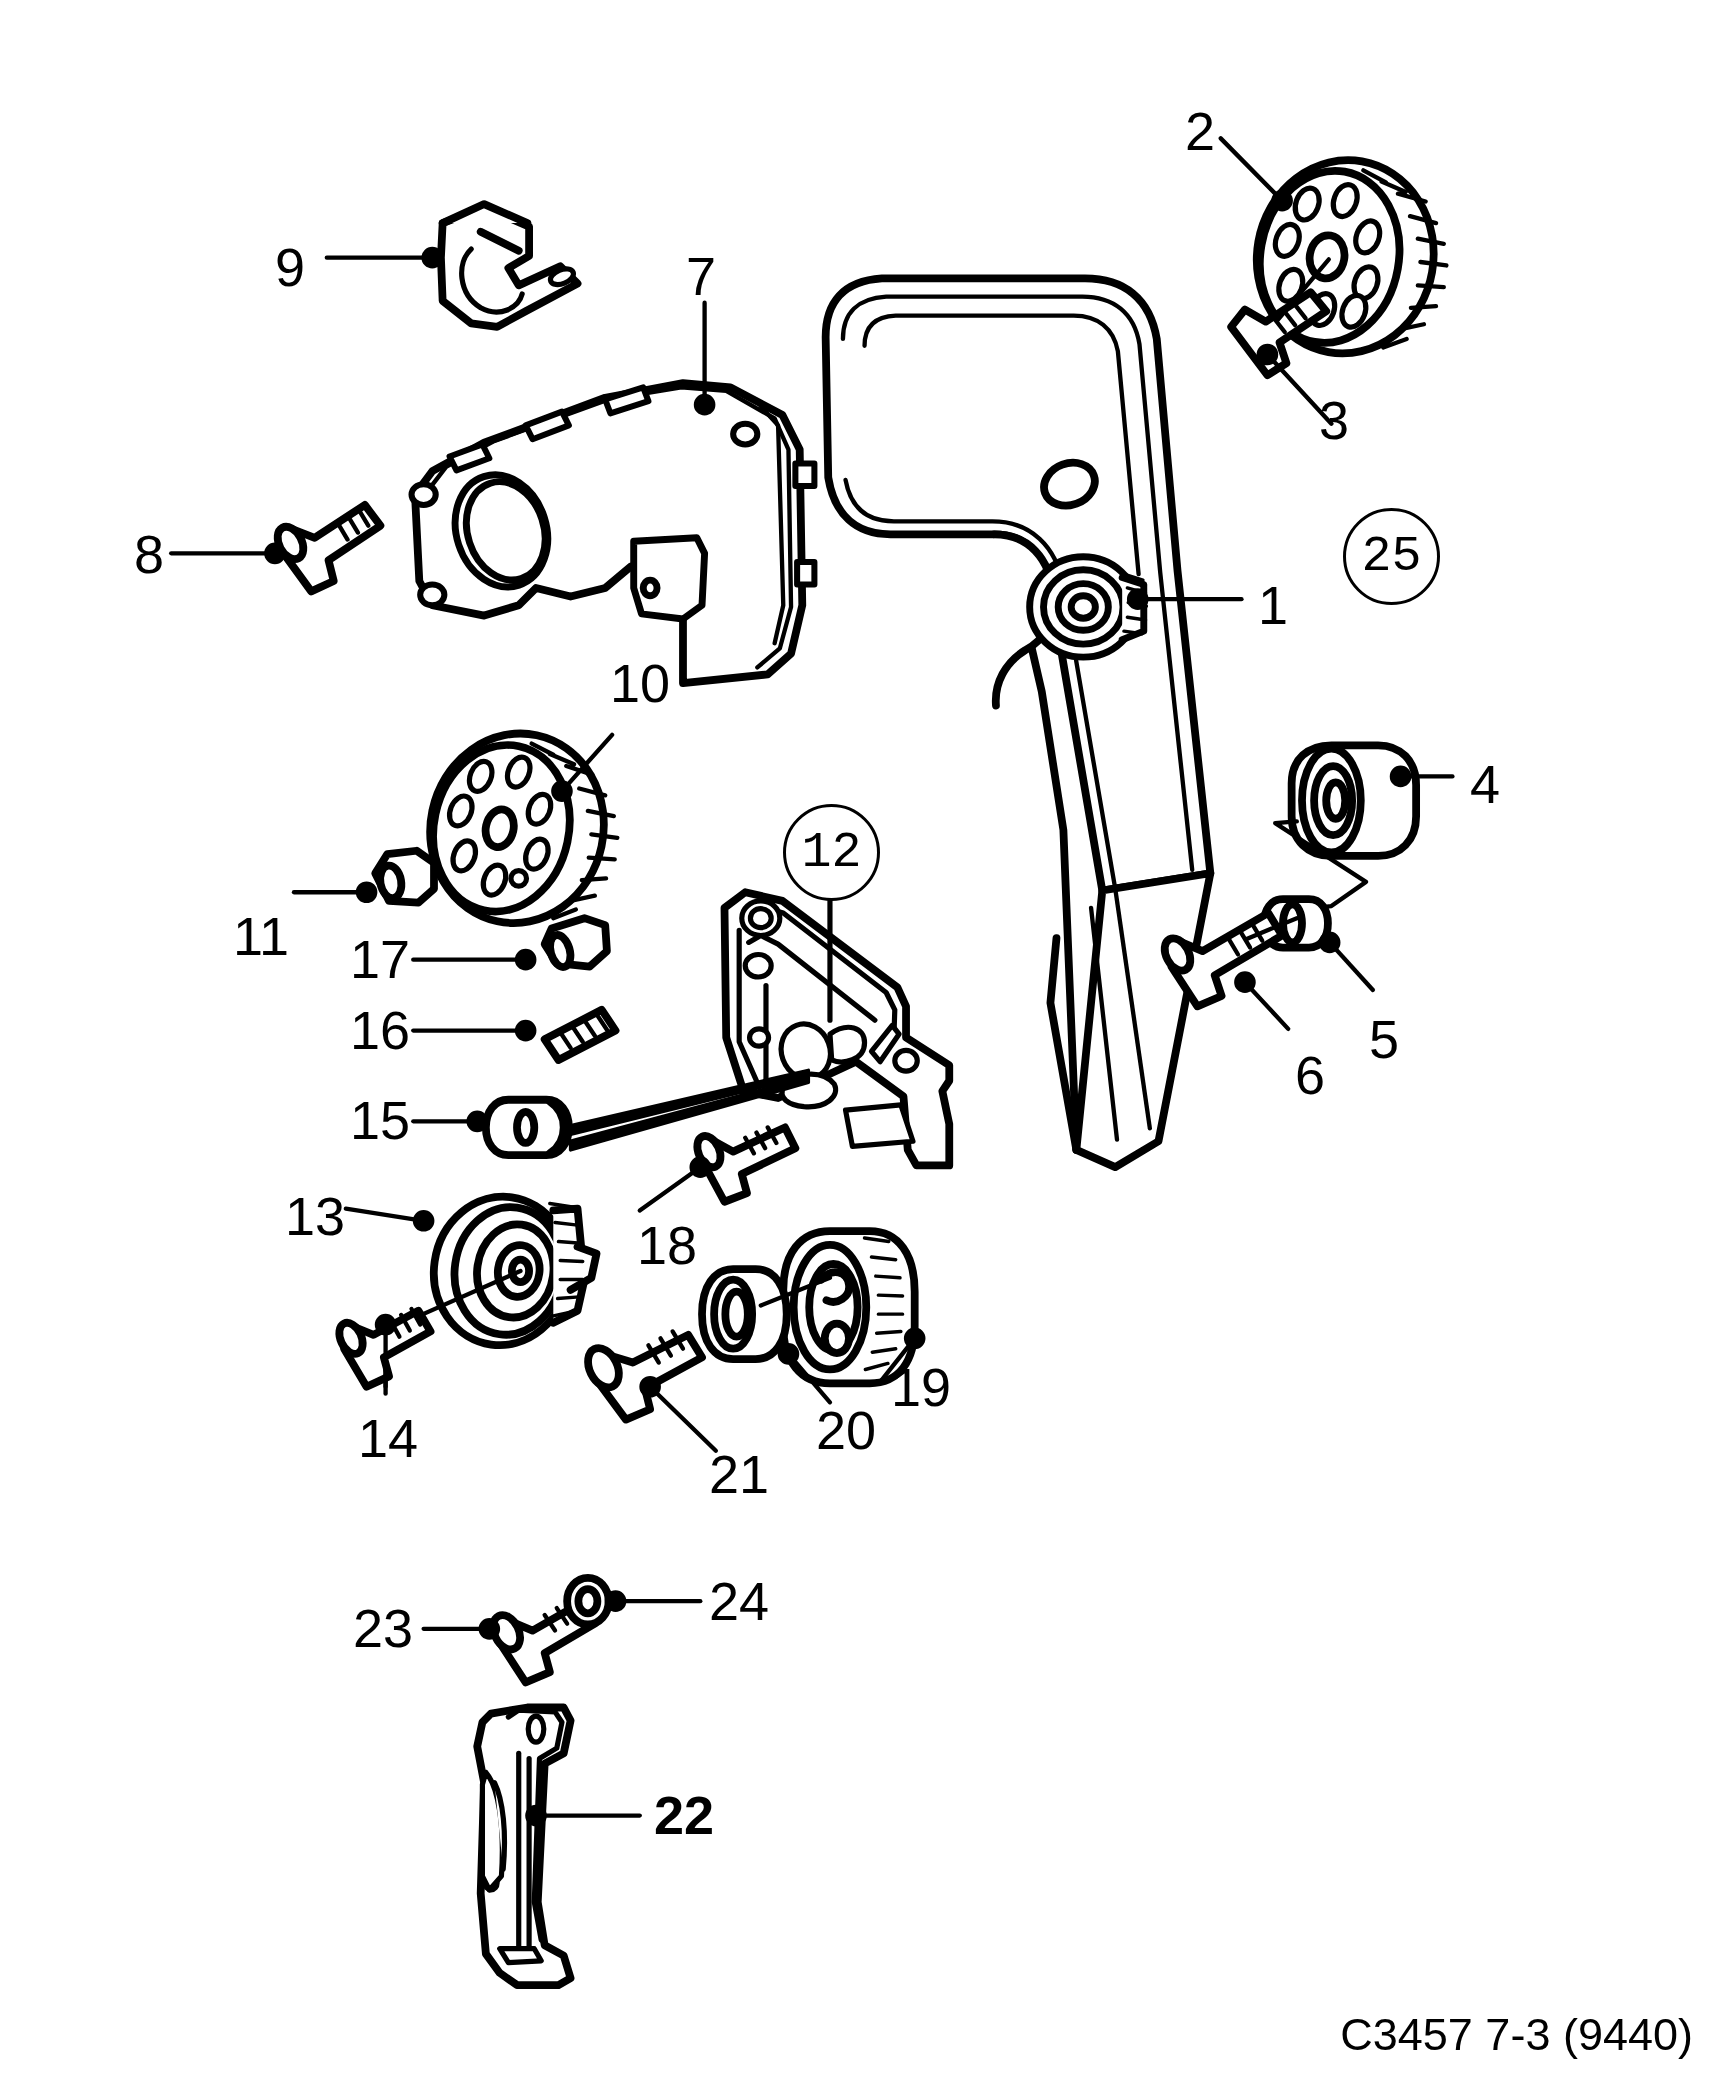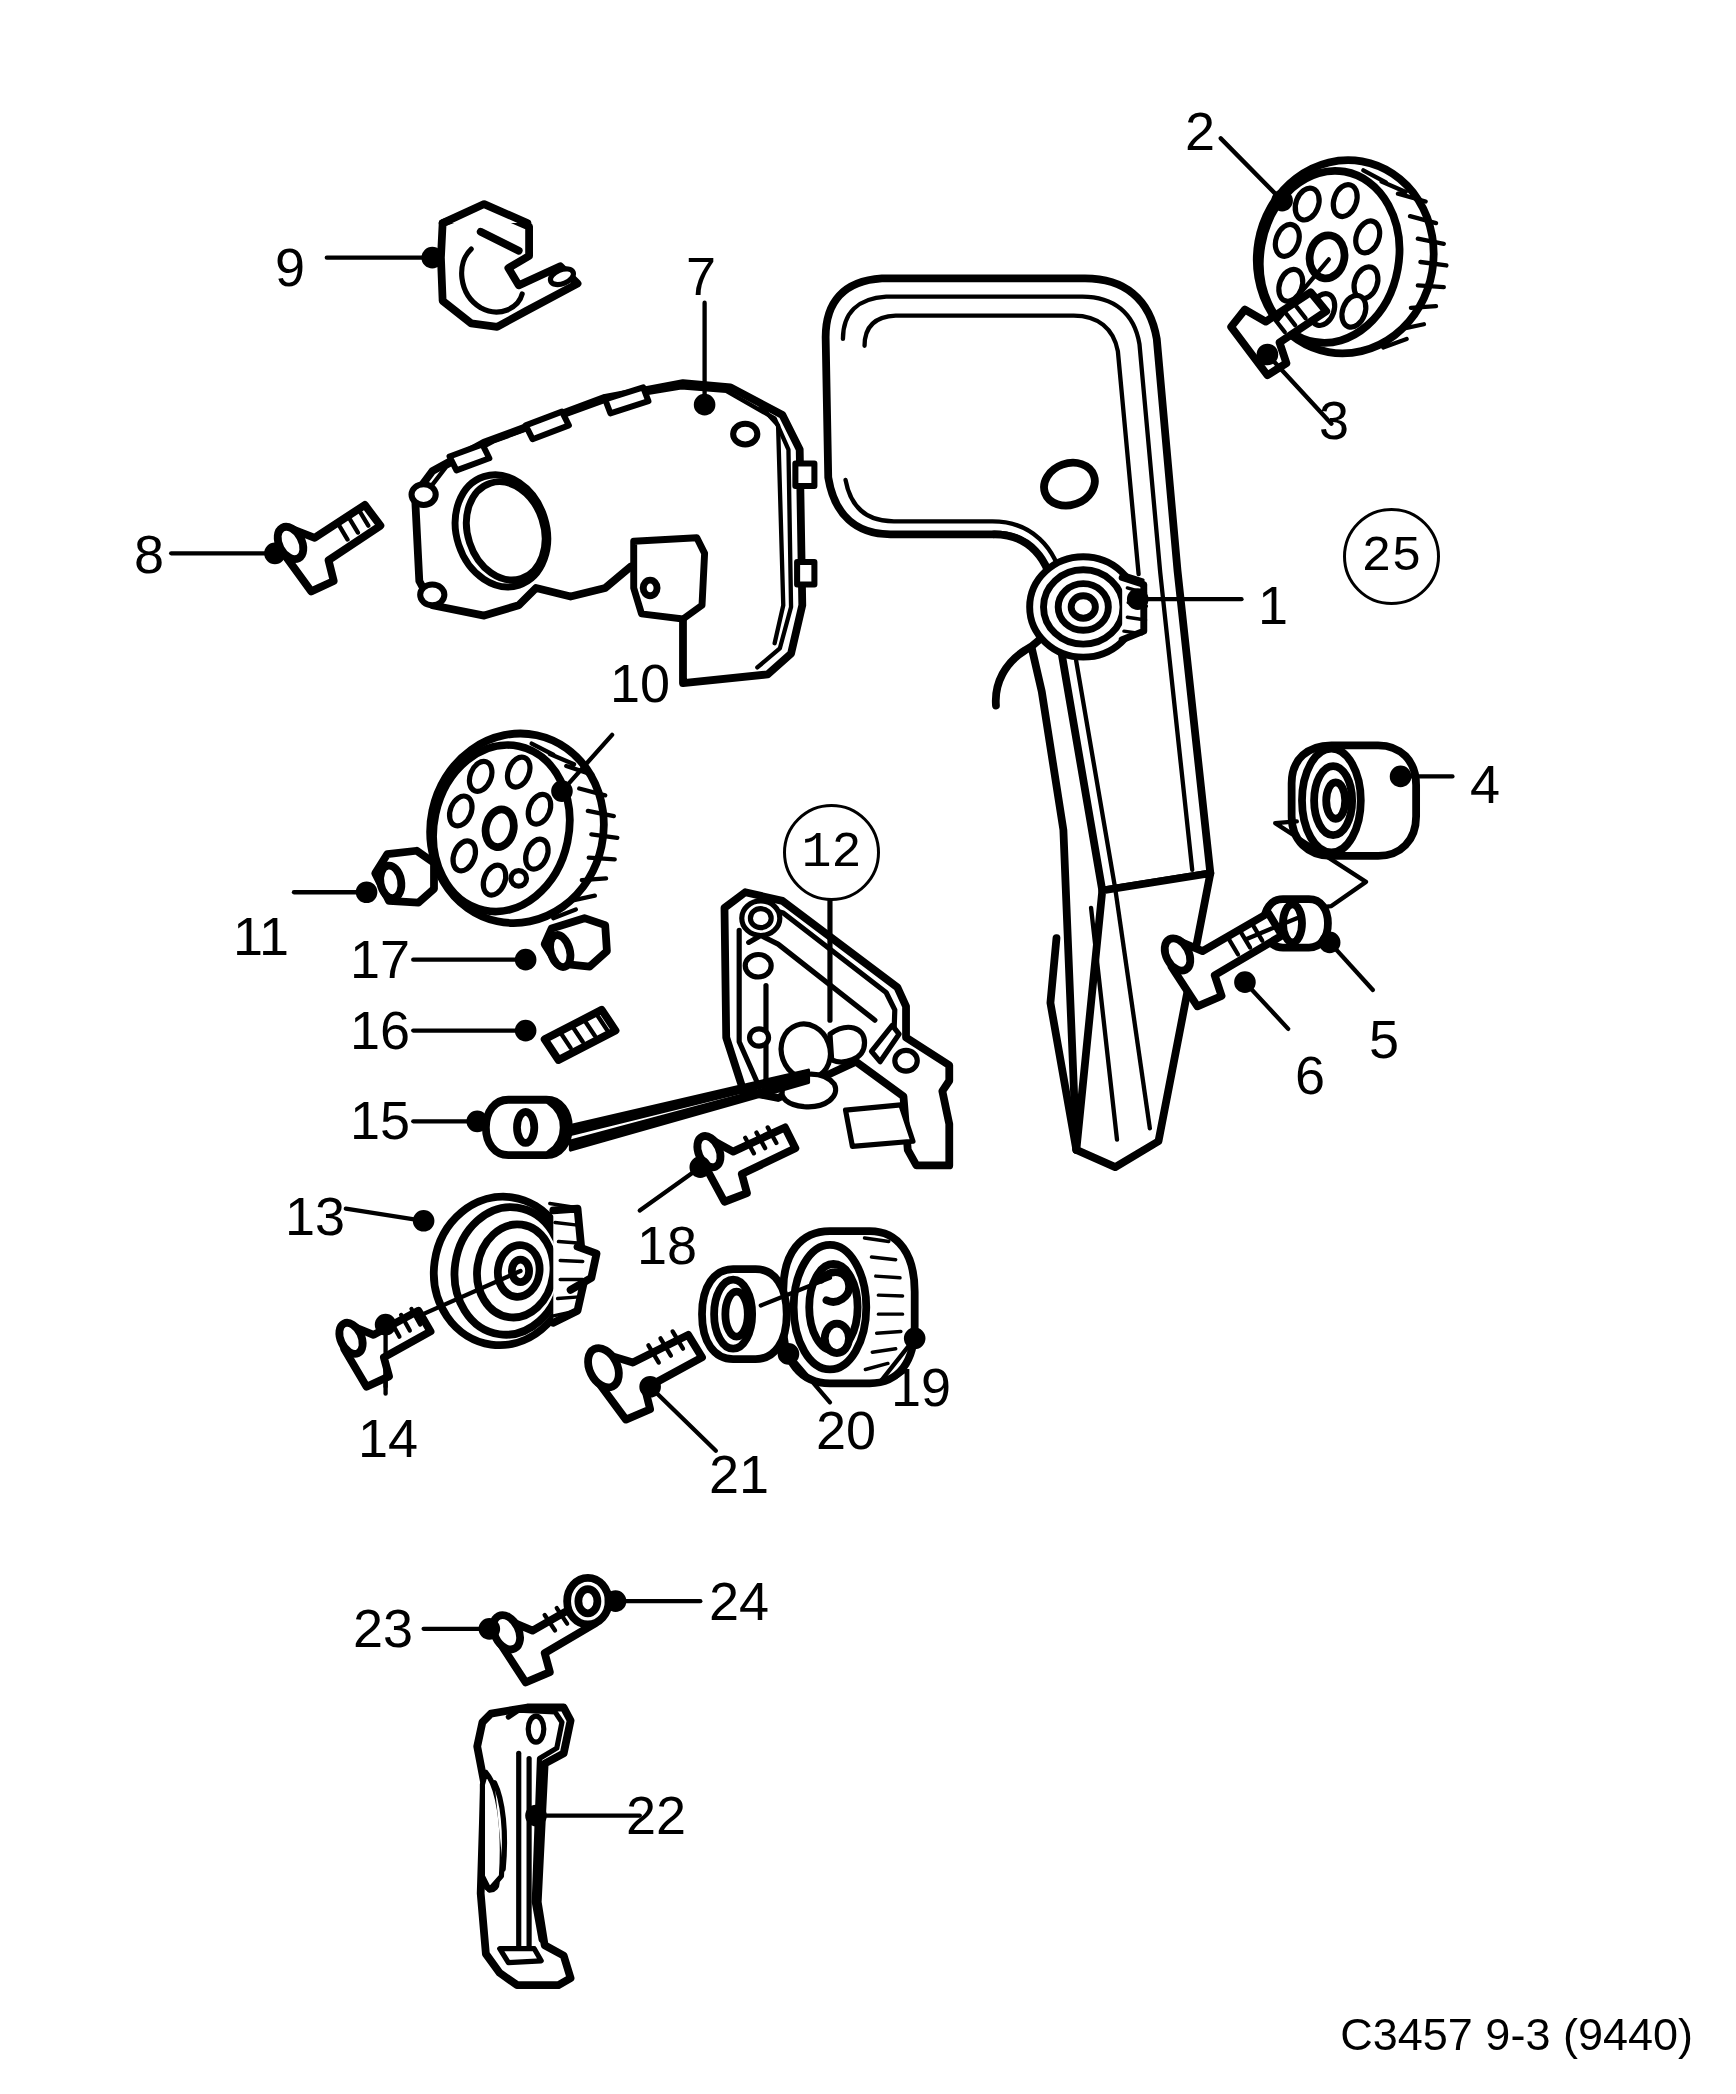--- a/index.html
+++ b/index.html
@@ -530,22 +530,22 @@
 
   <div class="callout-label" style="left:285px; top:1189px;">13</div>
   <div class="callout-label" style="left:358px; top:1411px;">14</div>
   <div class="callout-label" style="left:350px; top:1093px;">15</div>
   <div class="callout-label" style="left:350px; top:1003px;">16</div>
   <div class="callout-label" style="left:350px; top:932px;">17</div>
   <div class="callout-label" style="left:610px; top:1218px;margin-left:27px;">18</div>
   <div class="callout-label" style="left:891px; top:1360px;">19</div>
   <div class="callout-label" style="left:816px; top:1403px;">20</div>
   <div class="callout-label" style="left:709px; top:1447px;">21</div>
-  <div class="callout-label" style="left:626px; top:1788px;">22</div>
+  <div class="callout-label" style="left:654px; top:1788px;font-weight:bold;">22</div>
   <div class="callout-label" style="left:353px; top:1601px;">23</div>
   <div class="callout-label" style="left:709px; top:1574px;">24</div>
 
   <div class="callout-circled" style="left:1343px; top:508px;">25</div>
 
-  <div id="caption">C3457 9-3 (9440)</div>
+  <div id="caption">C3457 7-3 (9440)</div>
 
 </div>
 
 
 </body></html>

